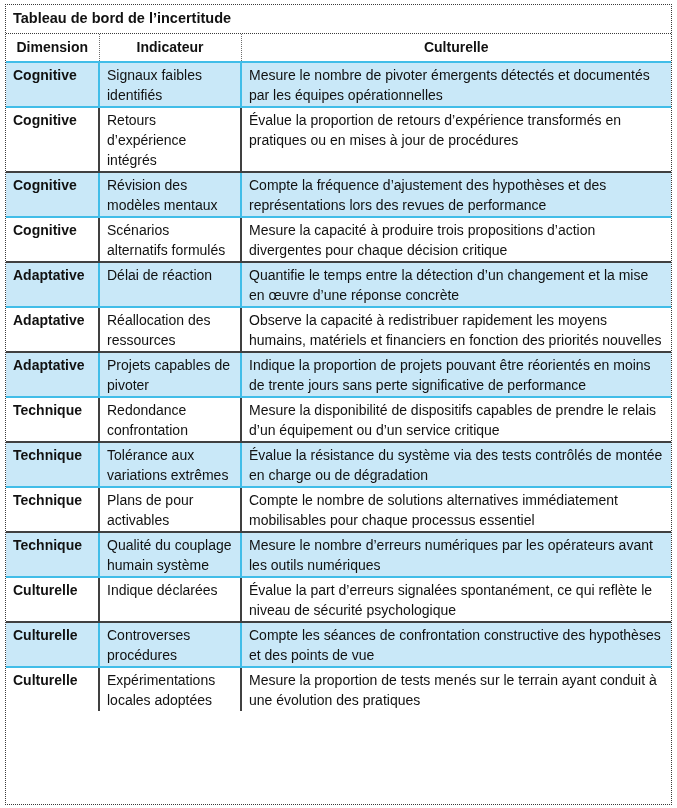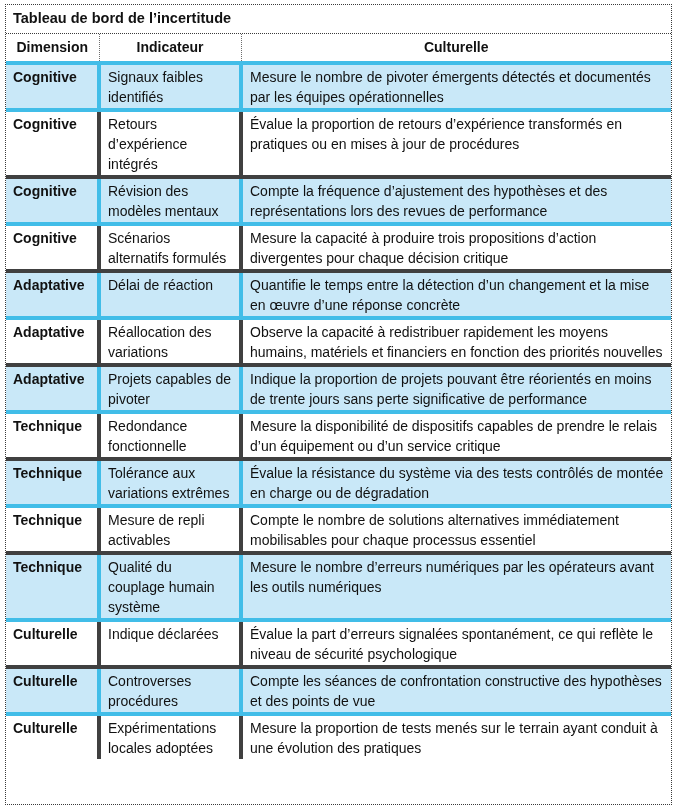--- a/index.html
+++ b/index.html
@@ -47,21 +47,21 @@
     line-height: 19px;
     padding: 4px 7px 4px 7px;
     border: 1px dotted #6e6e6e;
     background: #ffffff;
     vertical-align: top;
   }
   td {
     vertical-align: top;
     line-height: 20px;
     padding: 2px 7px 1px 7px;
-    border: 4px solid #404040;
+    border: 2px solid #404040;
     background: #ffffff;
     word-wrap: break-word;
   }
   td.dim { font-weight: bold; }
   tr.shaded td {
     background: #c9e8f8;
     border-color: #41bde8;
   }
 </style>
 </head>
@@ -104,41 +104,41 @@
           <td>Scénarios alternatifs formulés</td>
           <td>Mesure la capacité à produire trois propositions d’action divergentes pour chaque décision critique</td>
         </tr>
         <tr class="shaded">
           <td class="dim">Adaptative</td>
           <td>Délai de réaction</td>
           <td>Quantifie le temps entre la détection d’un changement et la mise en œuvre d’une réponse concrète</td>
         </tr>
         <tr>
           <td class="dim">Adaptative</td>
-          <td>Réallocation des variations</td>
+          <td>Réallocation des ressources</td>
           <td>Observe la capacité à redistribuer rapidement les moyens humains, matériels et financiers en fonction des priorités nouvelles</td>
         </tr>
         <tr class="shaded">
           <td class="dim">Adaptative</td>
           <td>Projets capables de pivoter</td>
           <td>Indique la proportion de projets pouvant être réorientés en moins de trente jours sans perte significative de performance</td>
         </tr>
         <tr>
           <td class="dim">Technique</td>
-          <td>Redondance fonctionnelle</td>
+          <td>Redondance confrontation</td>
           <td>Mesure la disponibilité de dispositifs capables de prendre le relais d’un équipement ou d’un service critique</td>
         </tr>
         <tr class="shaded">
           <td class="dim">Technique</td>
           <td>Tolérance aux variations extrêmes</td>
           <td>Évalue la résistance du système via des tests contrôlés de montée en charge ou de dégradation</td>
         </tr>
         <tr>
           <td class="dim">Technique</td>
-          <td>Mesure de repli activables</td>
+          <td>Plans de pour activables</td>
           <td>Compte le nombre de solutions alternatives immédiatement mobilisables pour chaque processus essentiel</td>
         </tr>
         <tr class="shaded">
           <td class="dim">Technique</td>
           <td>Qualité du couplage humain système</td>
           <td>Mesure le nombre d’erreurs numériques par les opérateurs avant les outils numériques</td>
         </tr>
         <tr>
           <td class="dim">Culturelle</td>
           <td>Indique déclarées</td>

